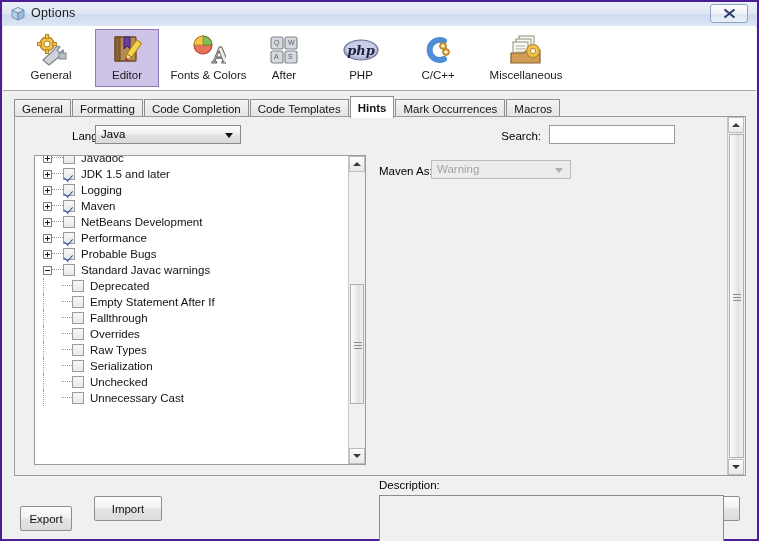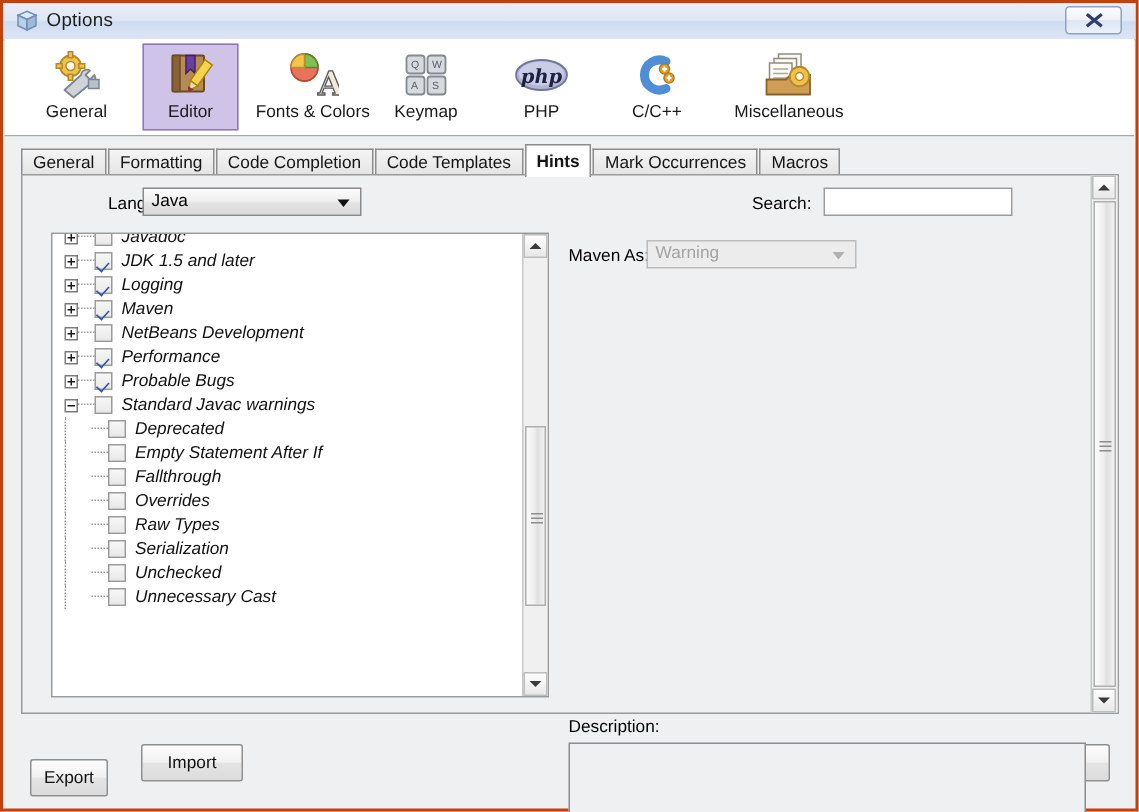--- a/index.html
+++ b/index.html
@@ -6,21 +6,21 @@
   body{
     width:759px;height:541px;overflow:hidden;
     font-family:"Liberation Sans",sans-serif;
     font-size:11.5px;color:#000;
     background:#c9d7ee;
   }
   
   #window{
     position:absolute;left:0;top:0;width:759px;height:541px;
     box-sizing:border-box;
-    border:2px solid #c2410c;
+    border:2px solid #4c1d95;
     background:#eff0f1;
   }
   #titlebar{
     position:absolute;left:0;top:0;right:0;height:24px;
     background:linear-gradient(to bottom,#e9eef7 0%,#dfe7f4 48%,#cfdcf0 52%,#dbe5f5 100%);
     border-bottom:1px solid #b5c3dc;
   }
   #title-icon{
     position:absolute;left:8px;top:4px;width:16px;height:16px;
   }
@@ -157,21 +157,21 @@
     border:1px solid #9a9a9a;
     background:linear-gradient(to bottom,#f7f7f7,#e9e9e9);
     flex:0 0 auto;position:relative;
     cursor:pointer;
   }
   .cbx.on::after{
     content:"";position:absolute;left:2px;top:4px;width:4px;height:7px;
     border:solid #2a4fa8;border-width:0 1.8px 1.8px 0;
     transform:rotate(42deg);
   }
-  .tlabel{margin-left:6px;font-size:11.5px;color:#111;font-style:italic;}
+  .tlabel{margin-left:6px;font-size:11.5px;color:#111;}
   
   .vsb{
     position:absolute;top:0;right:0;width:16px;bottom:0;
     background:#f0f0f0;border-left:1px solid #c8c8c8;
   }
   .sb-btn{
     position:absolute;left:0;width:16px;height:16px;
     background:linear-gradient(to bottom,#fdfdfd,#e8e8e8);
     border:1px solid #bdbdbd;box-sizing:border-box;
     display:flex;align-items:center;justify-content:center;
@@ -309,21 +309,21 @@
             <rect x="17" y="17" width="12" height="12" rx="2"></rect>
           </g>
           <g font-family="Liberation Sans, sans-serif" font-size="7" fill="#5b6068">
             <text x="6" y="11">Q</text>
               <text x="20" y="11">W</text>
             <text x="6" y="25">A</text>
               <text x="20" y="25">S</text>
           </g>
         </svg>
       </span>
-      <span class="tblabel">Keymap</span>
+      <span class="tblabel">After</span>
     </div>
 
     <div class="tbitem" style="left:327px;width:62px;">
       <span class="tbicon">
         <svg width="38" height="26" viewBox="0 0 38 26">
           <ellipse cx="19" cy="13" rx="17" ry="10" fill="#b2b6d4" stroke="#70749a" stroke-width="1.2"></ellipse>
           <ellipse cx="19" cy="12" rx="15" ry="8" fill="#c9cde5"></ellipse>
           <text x="19" y="18" text-anchor="middle" font-family="DejaVu Serif, serif" font-style="italic" font-size="13" font-weight="bold" fill="#1f2140">php</text>
         </svg>
       </span>

